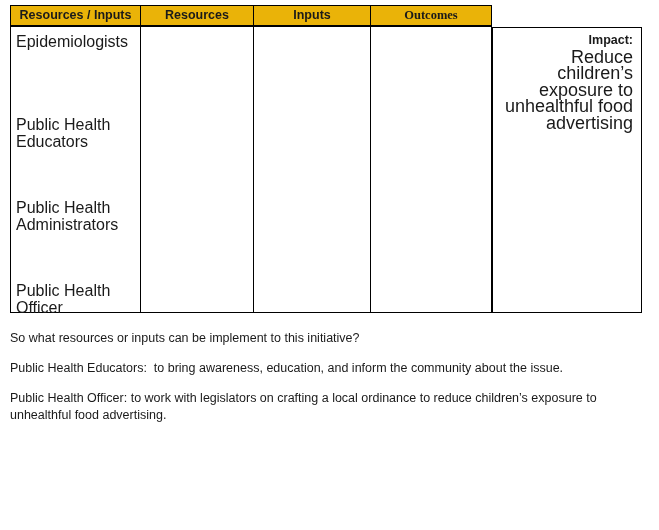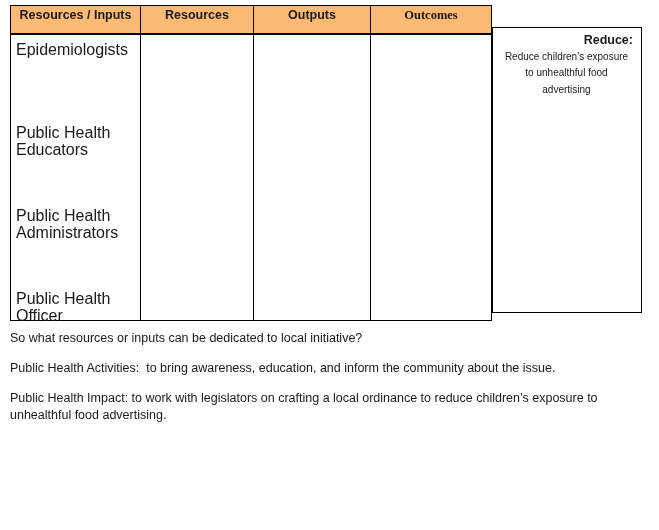--- a/index.html
+++ b/index.html
@@ -29,25 +29,25 @@
     position: absolute;
     left: 0;
     top: 0;
     width: 482px;
     height: 308px;
     box-sizing: border-box;
   }
 
   .lm-header-row {
     display: flex;
-    height: 30px;
+    height: 22px;
     border: 1px solid #000;
     border-bottom: 2px solid #000;
     box-sizing: border-box;
-    background: #fdba74;
+    background: #eab308;
   }
   .lm-header-cell {
     font-size: 12.5px;
     font-weight: bold;
     text-align: center;
     line-height: 19px;
     box-sizing: border-box;
     border-right: 1px solid #000;
     white-space: nowrap;
     overflow: hidden;
@@ -99,23 +99,23 @@
     box-sizing: border-box;
     padding: 4px 8px 0 7px;
   }
   .impact-title {
     font-size: 12.5px;
     font-weight: bold;
     text-align: right;
     line-height: 16.5px;
   }
   .impact-body {
-    font-size: 10px;
+    font-size: 18px;
     line-height: 16.5px;
-    text-align: center;
+    text-align: right;
   }
 
   
   #narrative {
     position: absolute;
     left: 10px;
     top: 330px;
     width: 620px;
   }
   .para {
@@ -129,21 +129,21 @@
 </head>
 <body>
 
 <div id="logic-model">
 
   <div class="lm-main">
 
     <div class="lm-header-row">
       <div class="lm-header-cell col-1">Resources / Inputs</div>
       <div class="lm-header-cell col-2">Resources</div>
-      <div class="lm-header-cell col-3">Outputs</div>
+      <div class="lm-header-cell col-3">Inputs</div>
       <div class="lm-header-cell col-4">Outcomes</div>
     </div>
 
     <div class="lm-body-row">
 
       <div class="lm-body-cell col-1">
         <div class="res-wrap">
           <div class="res-entry res-1">Epidemiologists</div>
           <div class="res-entry res-2">Public Health
 Educators</div>
@@ -155,23 +155,23 @@
       </div>
 
       <div class="lm-body-cell col-2"></div>
       <div class="lm-body-cell col-3"></div>
       <div class="lm-body-cell col-4"></div>
 
     </div>
   </div>
 
   <div class="lm-impact">
-    <div class="impact-title">Reduce:</div>
+    <div class="impact-title">Impact:</div>
     <div class="impact-body">Reduce children’s exposure to unhealthful food advertising</div>
   </div>
 
 </div>
 
 <div id="narrative">
-  <p class="para">So what resources or inputs can be dedicated to local initiative?</p>
-  <p class="para">Public Health Activities:  to bring awareness, education, and inform the community about the issue.</p>
-  <p class="para">Public Health Impact: to work with legislators on crafting a local ordinance to reduce children’s exposure to unhealthful food advertising.</p>
+  <p class="para">So what resources or inputs can be implement to this initiative?</p>
+  <p class="para">Public Health Educators:  to bring awareness, education, and inform the community about the issue.</p>
+  <p class="para">Public Health Officer: to work with legislators on crafting a local ordinance to reduce children’s exposure to unhealthful food advertising.</p>
 </div>
 
 </body></html>

